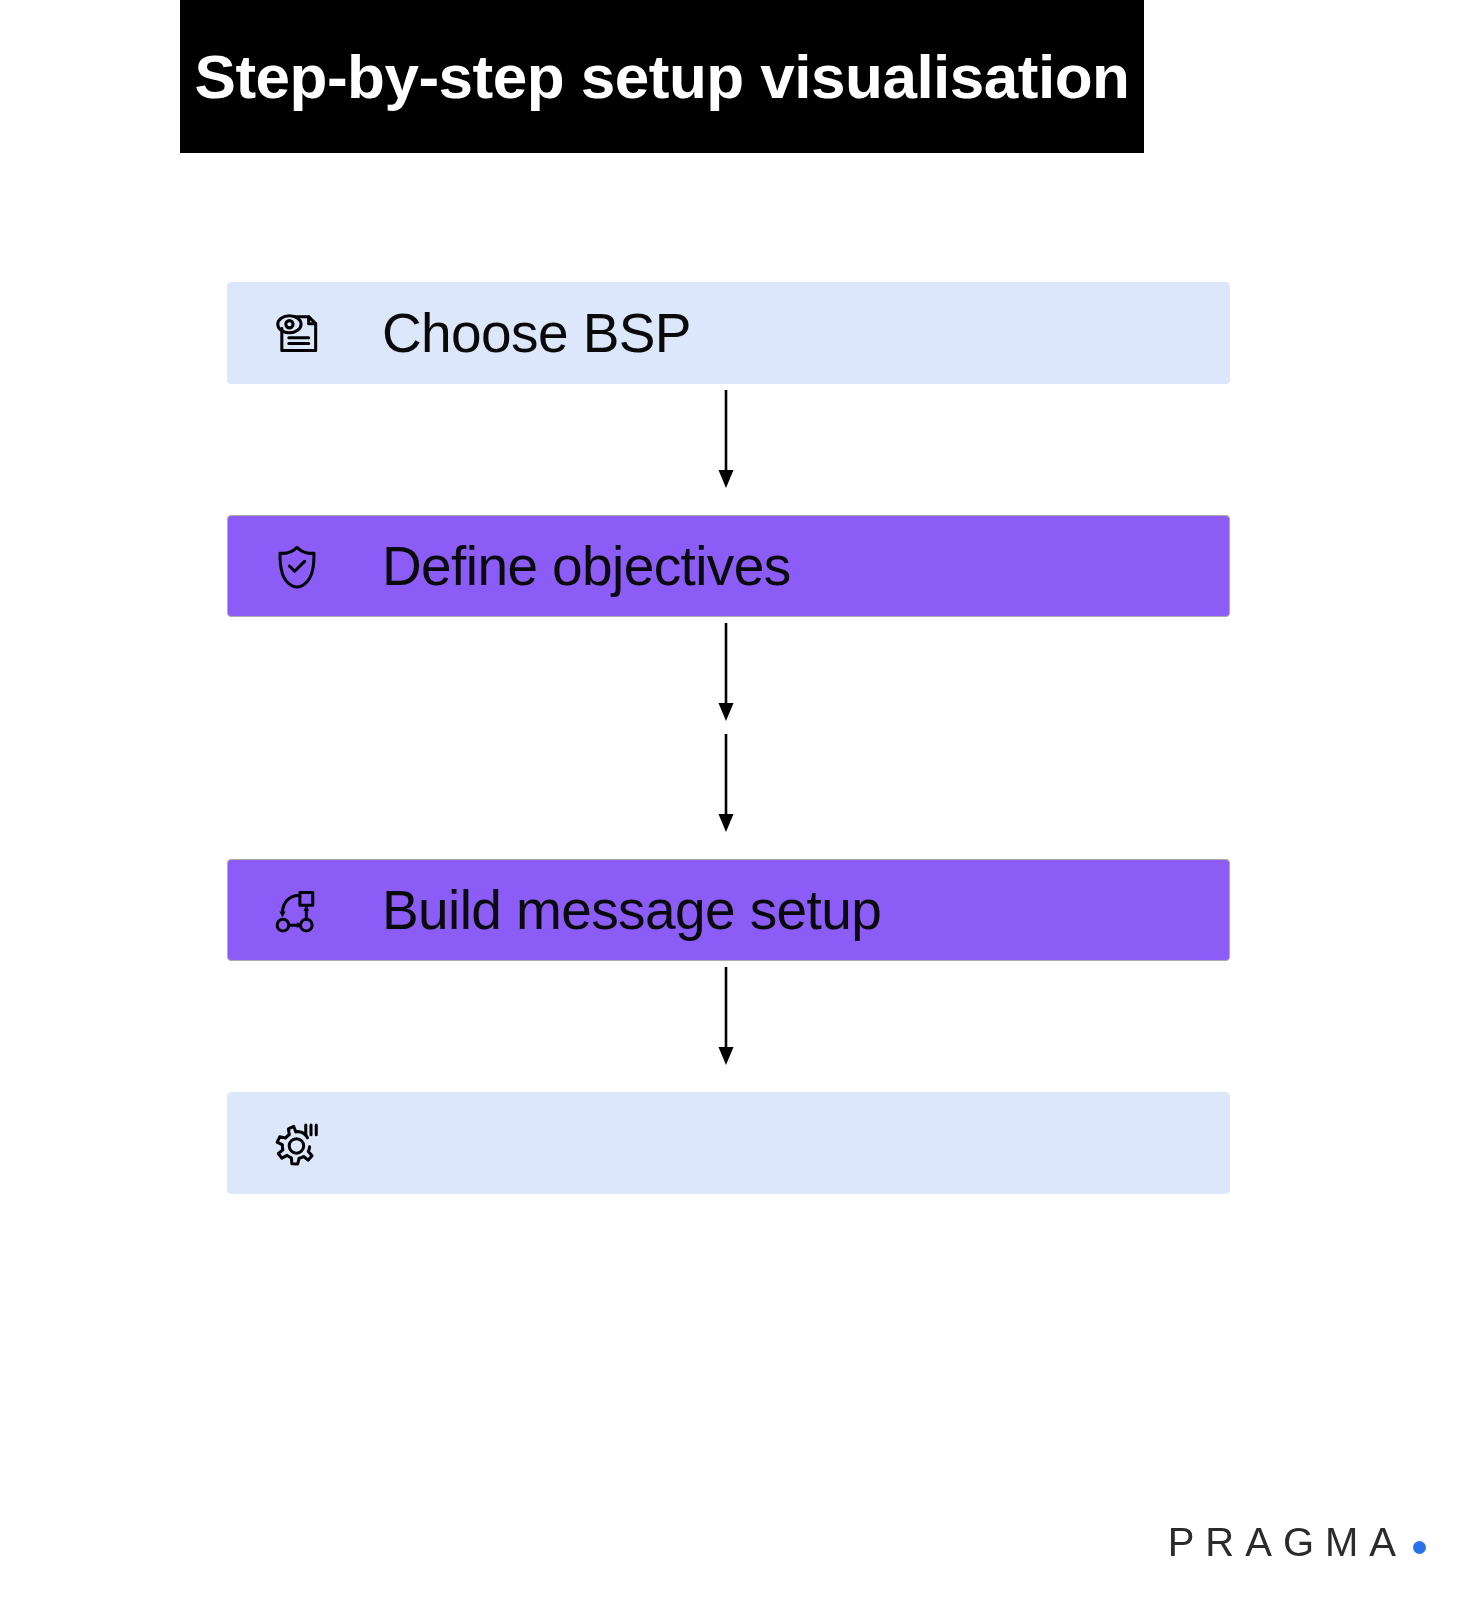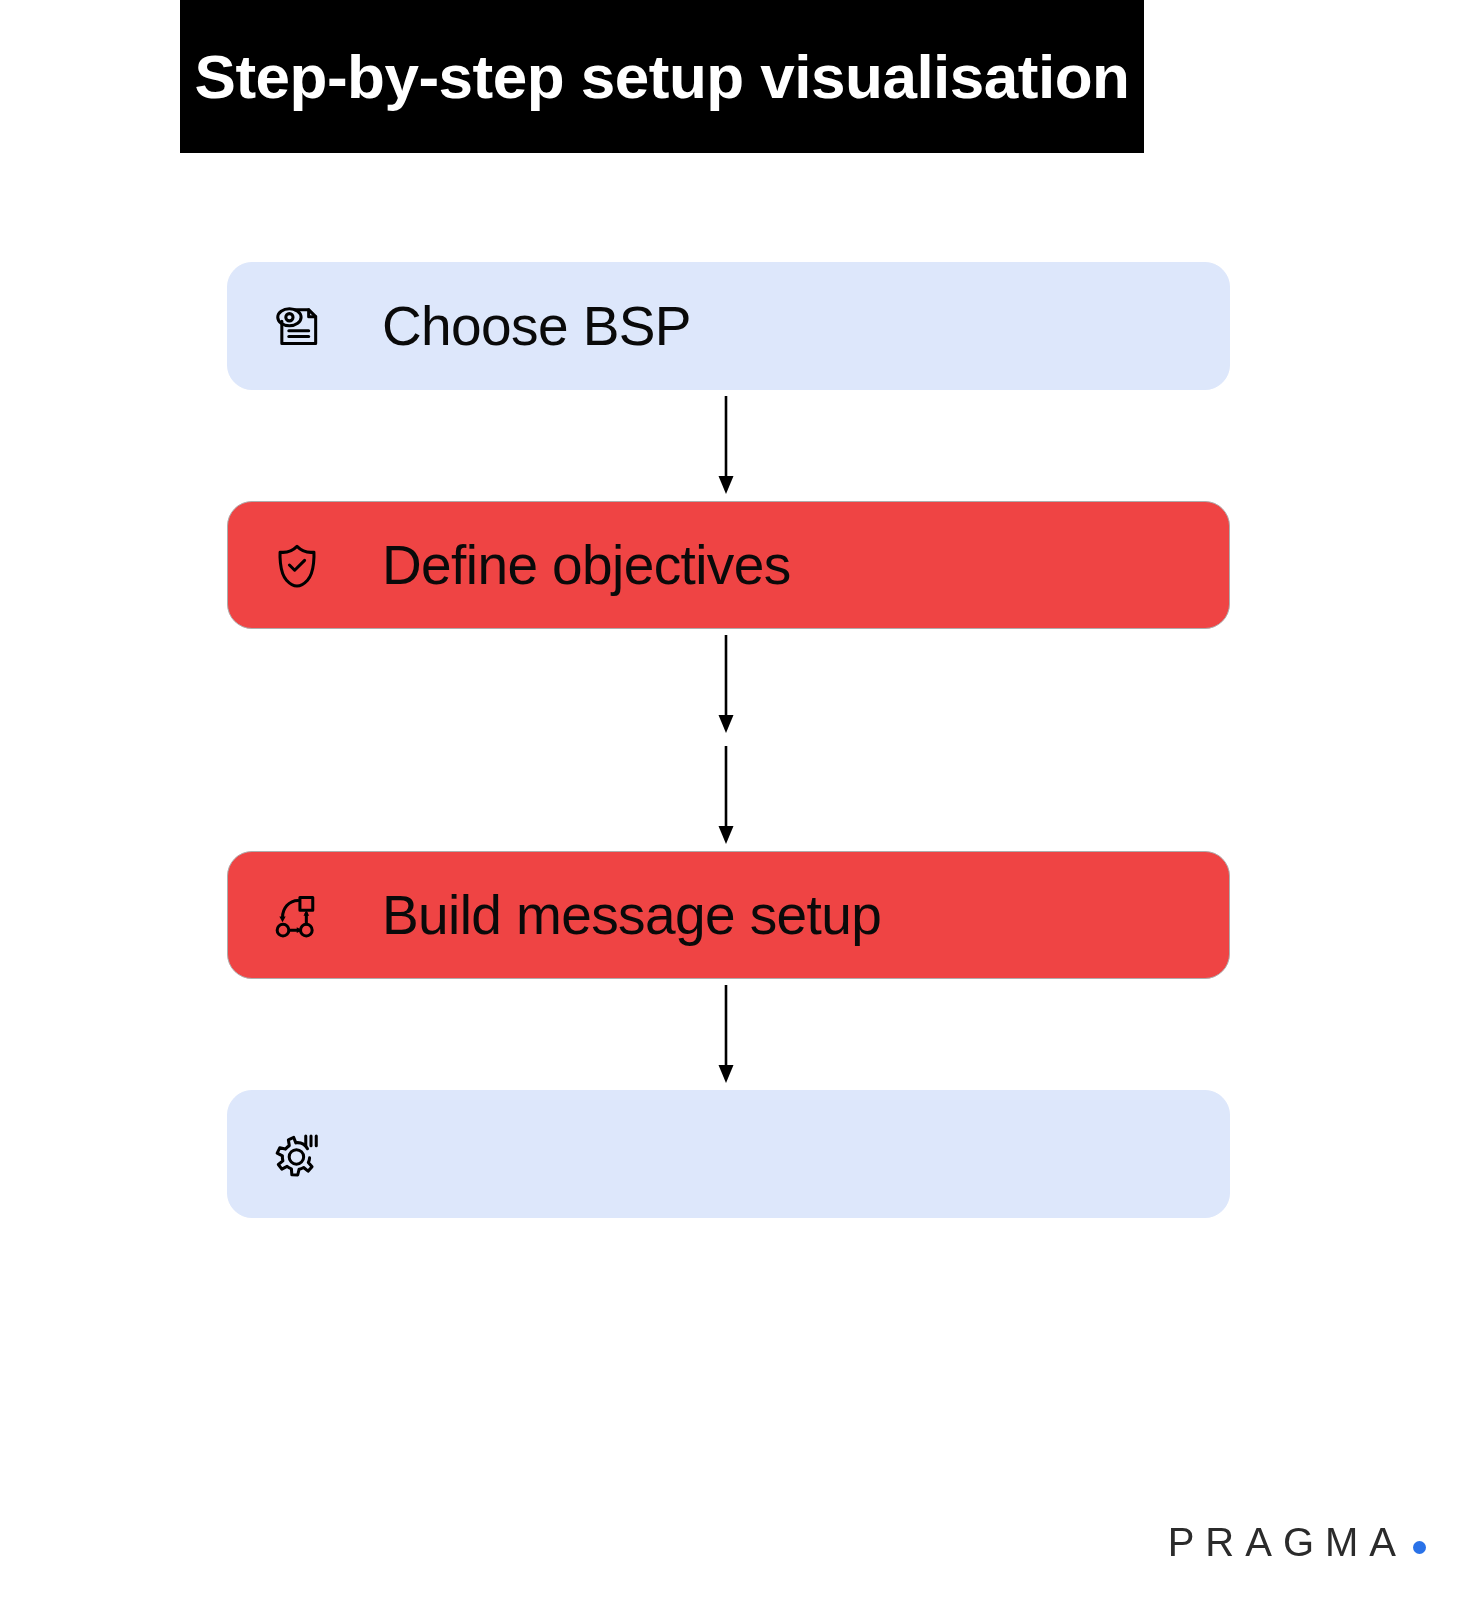--- a/index.html
+++ b/index.html
@@ -43,32 +43,33 @@
   .flow {
     position: absolute;
     left: 227px;
     top: 262px;
     width: 1003px;
   }
 
   .step-box {
     position: relative;
     width: 1003px;
-    height: 128px;
-    border-radius: 25px;
+    height: 102px;
+    border-radius: 4px;
     box-sizing: border-box;
     display: flex;
     align-items: center;
+    margin-top: 20px;
   }
   .step-box.filled {
     background: #dde7fb;
     border: 1px solid #dde7fb;
   }
   .step-box.outline {
-    background: #ef4444;
+    background: #8b5cf6;
     border: 1px solid #adadad;
   }
 
   .step-icon {
     width: 58px;
     height: 58px;
     margin-left: 40px;
     flex: 0 0 auto;
     display: flex;
     align-items: center;

